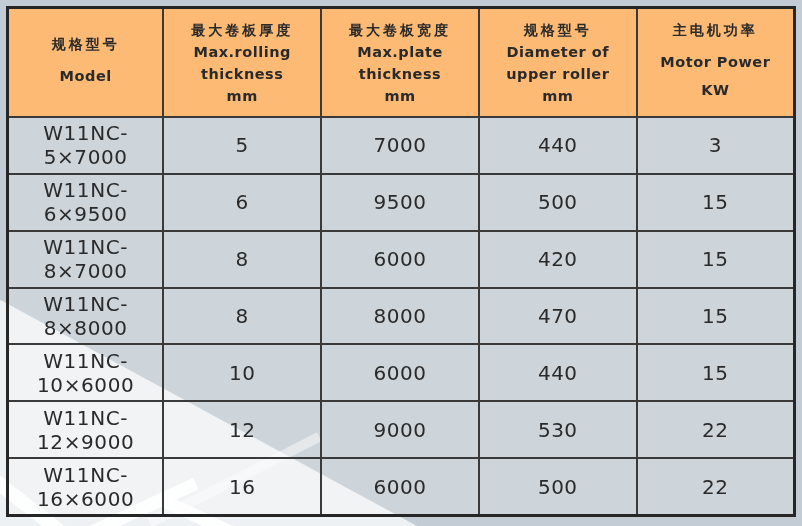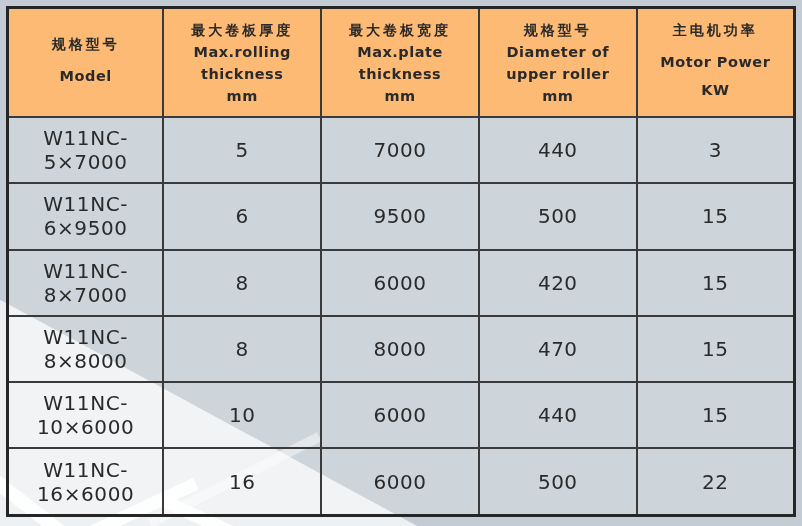--- a/index.html
+++ b/index.html
@@ -136,20 +136,27 @@
       <td>15</td>
     </tr>
     <tr>
       <td class="model">W11NC-10×6000</td>
       <td>10</td>
       <td>6000</td>
       <td>440</td>
       <td>15</td>
     </tr>
     <tr>
+      <td class="model">W11NC-12×9000</td>
+      <td>12</td>
+      <td>9000</td>
+      <td>530</td>
+      <td>22</td>
+    </tr>
+    <tr>
       <td class="model">W11NC-16×6000</td>
       <td>16</td>
       <td>6000</td>
       <td>500</td>
       <td>22</td>
     </tr>
   </tbody>
 </table>
 
 </body></html>

